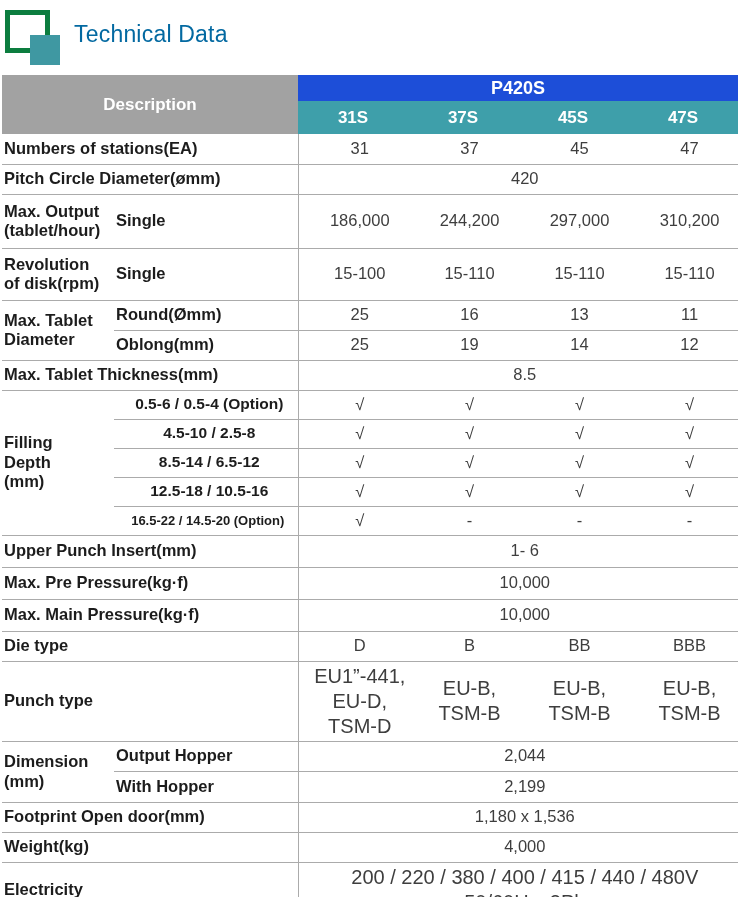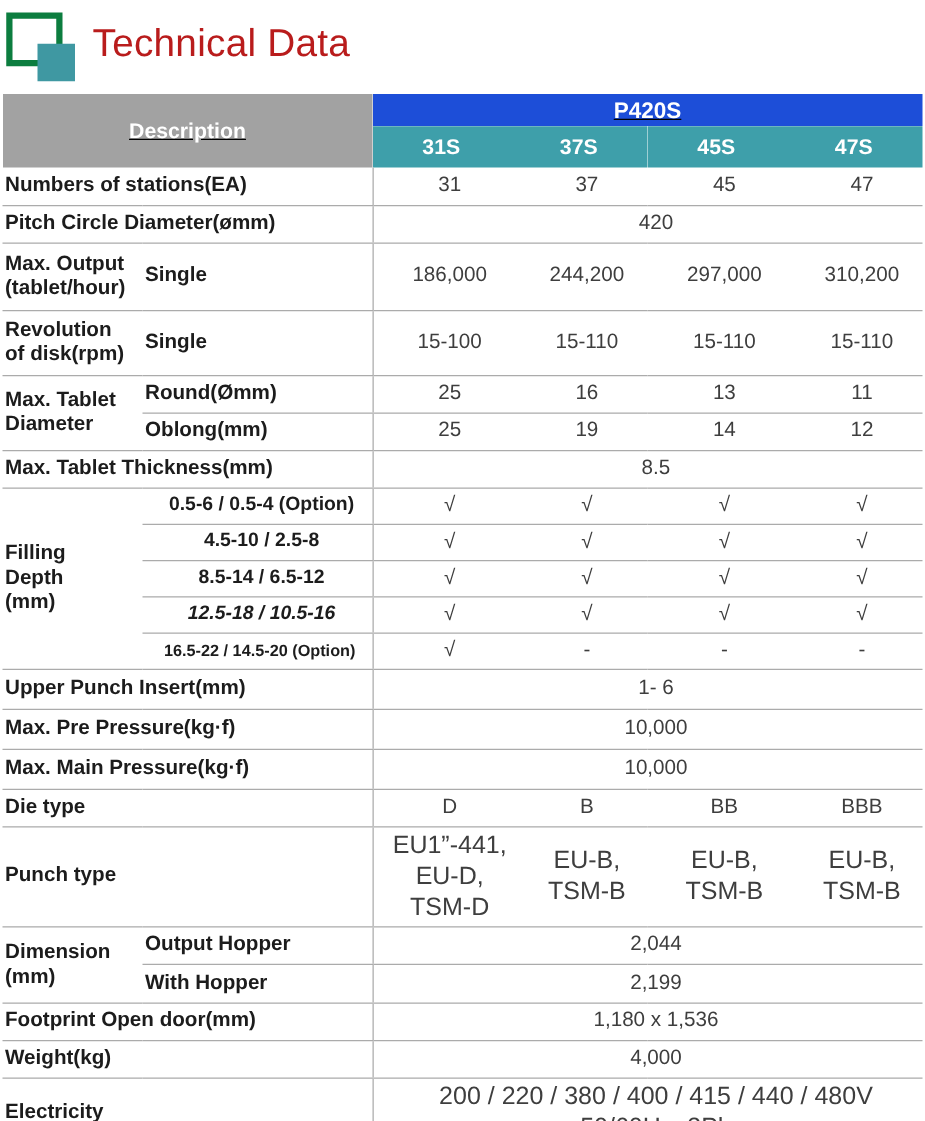--- a/index.html
+++ b/index.html
@@ -3,31 +3,31 @@
 <meta charset="utf-8">
 <style>
   html,body{margin:0;padding:0;background:#ffffff;}
   body{width:740px;font-family:"Liberation Sans","DejaVu Sans",sans-serif;-webkit-font-smoothing:antialiased;}
 
   
   .header{display:flex;align-items:center;height:75px;padding-left:2px;box-sizing:border-box;}
   .logo{position:relative;width:62px;height:62px;flex:0 0 62px;}
   .logo .outline{position:absolute;left:3px;top:3px;width:35px;height:33px;border:5px solid #0c7d3f;background:#ffffff;}
   .logo .fill{position:absolute;left:28px;top:28px;width:30px;height:30px;background:#3f98a2;}
-  h1.page-title{margin:0 0 6px 10px;font-size:31px;font-weight:500;color:#b91c1c;letter-spacing:0.2px;}
+  h1.page-title{margin:0 0 6px 10px;font-size:23px;font-weight:500;color:#0369a1;letter-spacing:0.2px;}
 
   
   table{border-collapse:collapse;table-layout:fixed;width:736px;margin:0 2px;}
   col.c1{width:112px;} col.c2{width:184px;}
   col.cv{width:110px;}
   th,td{padding:2px 2px;vertical-align:middle;overflow:hidden;}
   thead th{color:#ffffff;font-weight:700;}
   th.descTh{background:#a2a2a2;font-size:17px;}
   th.modelTh{background:#1d4ed8;font-size:18px;}
-  tr.modelRow{height:26px;text-decoration:underline;}
+  tr.modelRow{height:26px;}
   tr.colRow{height:33px;}
   th.colTh{background:#3e9faa;font-size:17px;}
 
   tbody td{border-bottom:1px solid #ababab;white-space:pre-line;}
   td.lbl{font-weight:700;color:#1c1c1c;font-size:16.5px;text-align:left;line-height:1.18;}
   td.val{color:#3e3e3e;font-size:16.5px;text-align:center;line-height:1.3;padding-left:15px;}
   td.divL{border-left:1px solid #ababab;}
   td.left{text-align:center;padding-left:9px;font-size:15.5px;}
   td.small{font-size:20px;line-height:1.25;}
   td.xsmall{font-size:13px;padding-left:6px;}
@@ -131,21 +131,21 @@
         <td class="val">√</td>
         <td class="val">√</td>
       </tr>
       <tr style="height: 29px;">
         <td class="lbl left">8.5-14 / 6.5-12</td>
         <td class="val divL">√</td>
         <td class="val">√</td>
         <td class="val">√</td>
         <td class="val">√</td>
       </tr>
-      <tr style="height: 29px; font-style: italic;">
+      <tr style="height: 29px;">
         <td class="lbl left">12.5-18 / 10.5-16</td>
         <td class="val divL">√</td>
         <td class="val">√</td>
         <td class="val">√</td>
         <td class="val">√</td>
       </tr>
       <tr style="height: 29px;">
         <td class="lbl left xsmall">16.5-22 / 14.5-20 (Option)</td>
         <td class="val divL">√</td>
         <td class="val">-</td>

